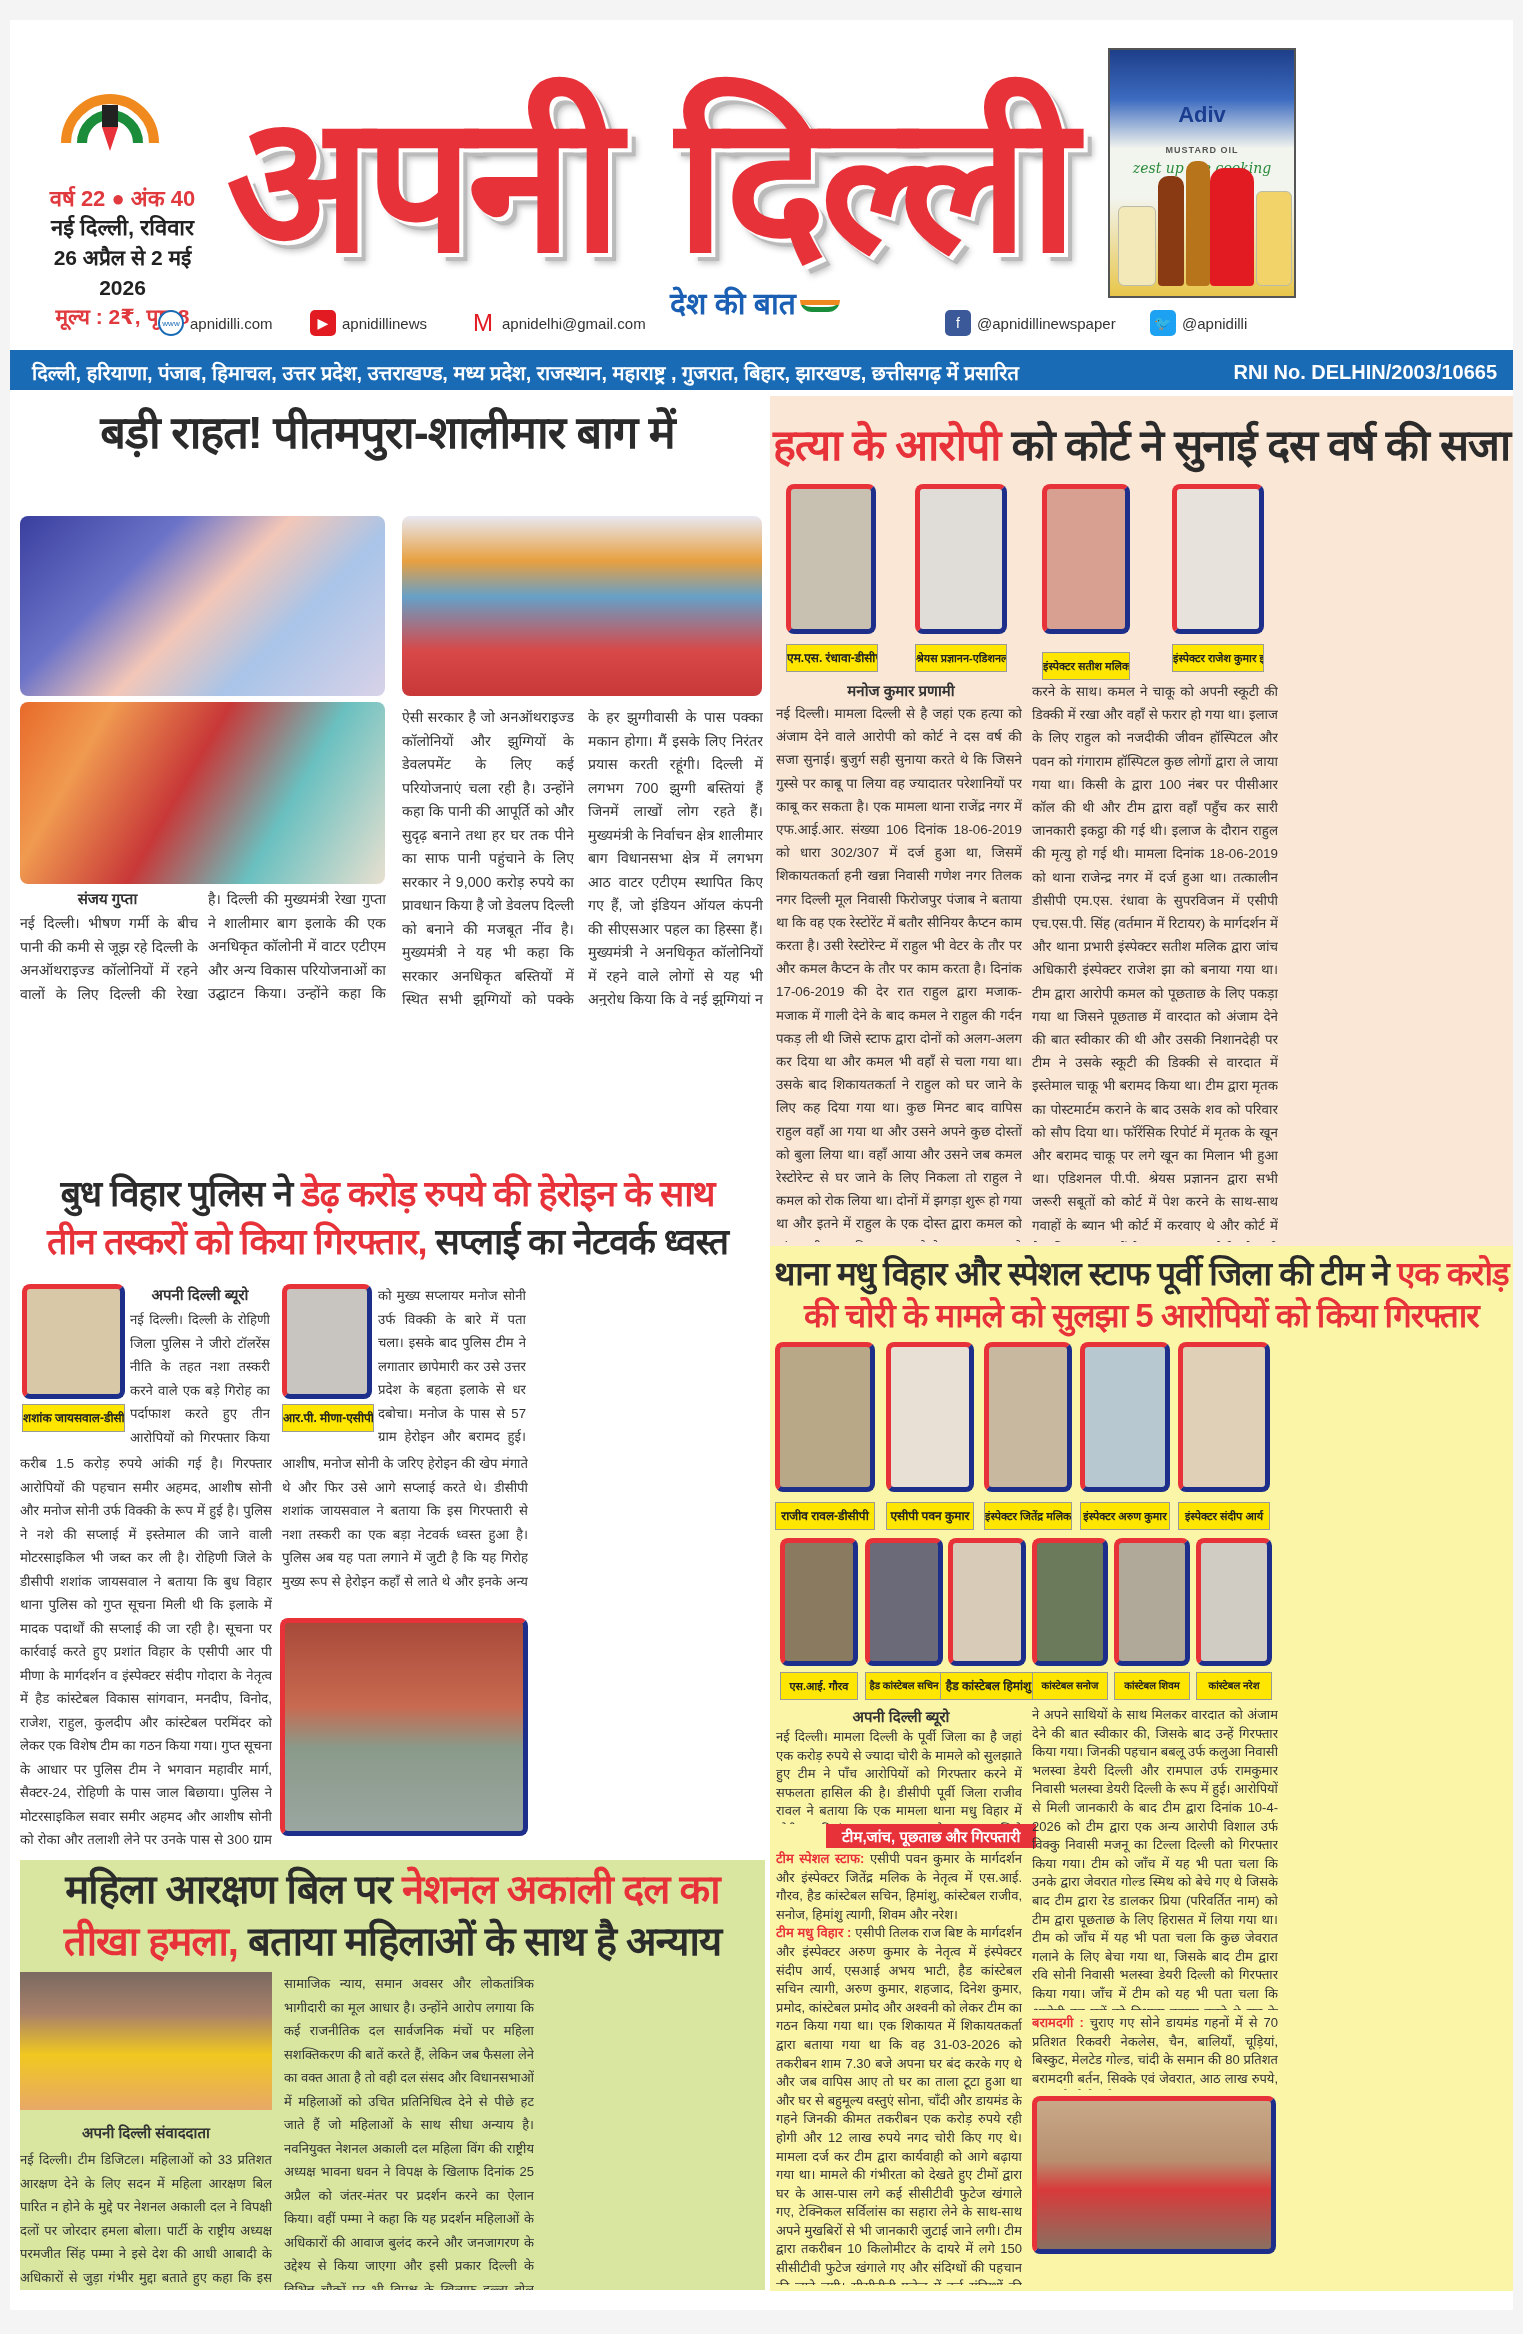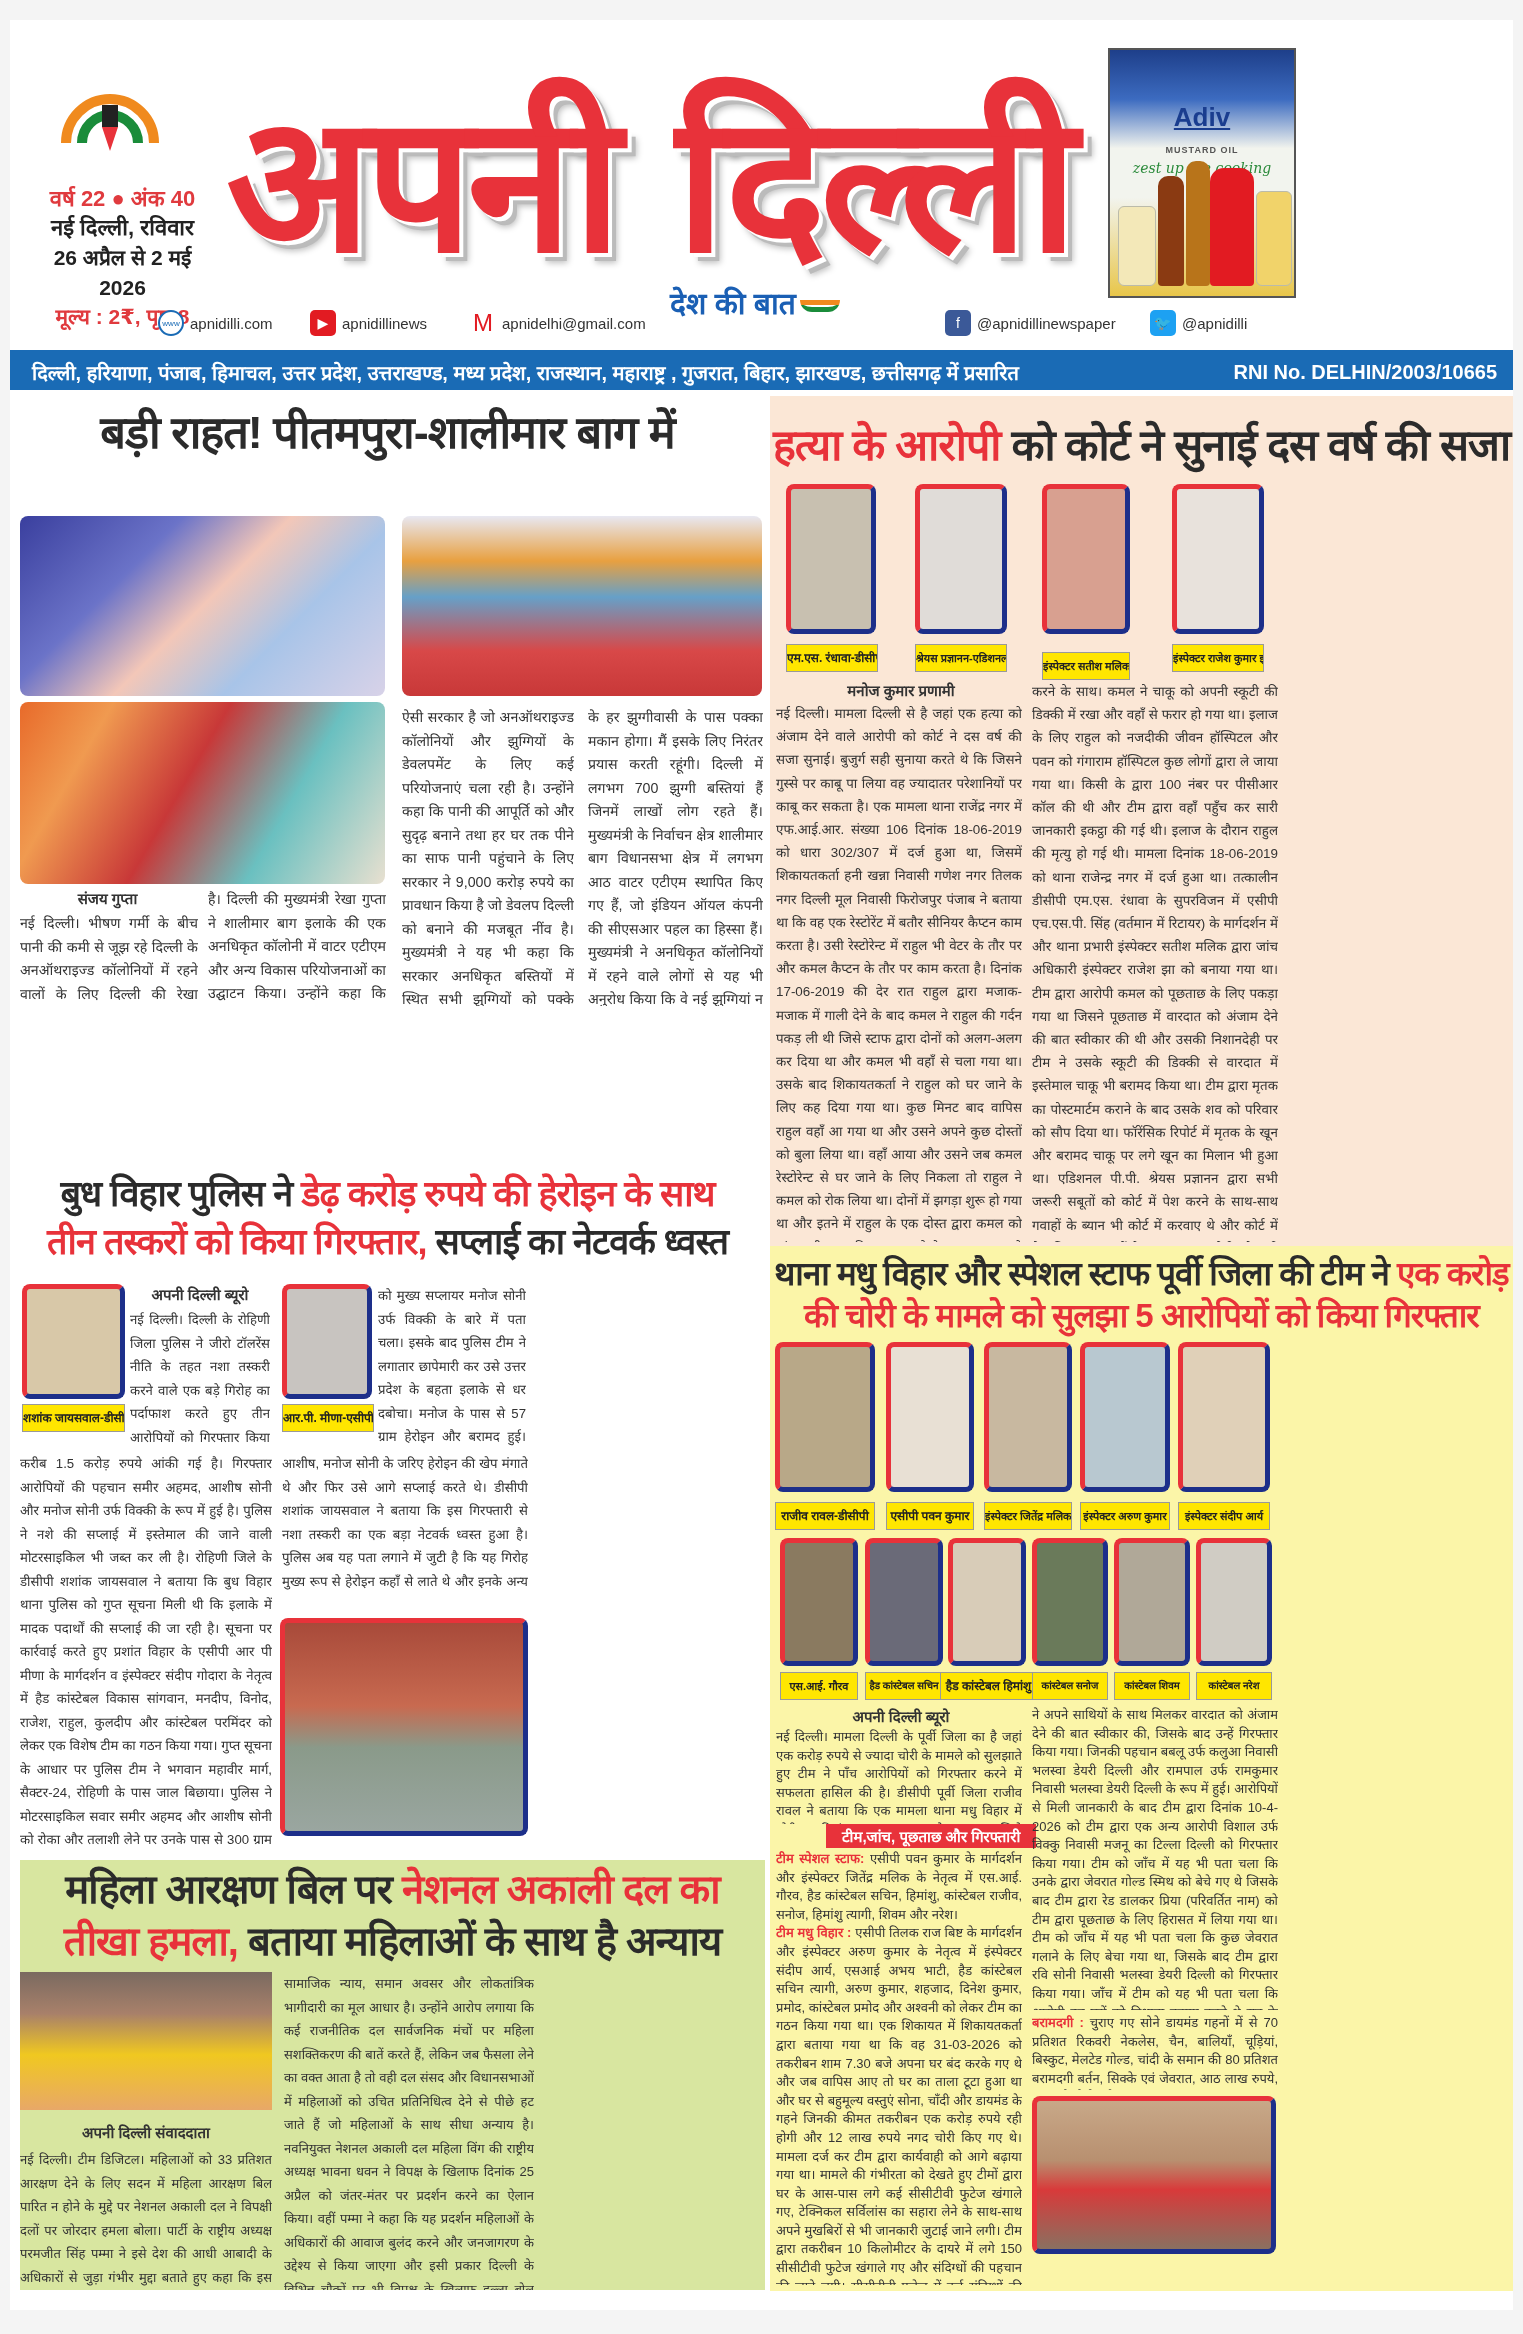--- a/index.html
+++ b/index.html
@@ -13,21 +13,21 @@
   .issue-info { position: absolute; left: 20px; top: 165px; width: 185px; text-align: center; }
   .issue-info .l1 { color: #e03a3e; font-size: 22px; font-weight: bold; line-height: 28px; }
   .issue-info .l2 { color: #222; font-size: 22px; font-weight: bold; line-height: 30px; }
   .issue-info .l3 { color: #222; font-size: 21px; font-weight: bold; line-height: 30px; }
   .issue-info .l4 { color: #e03a3e; font-size: 21px; font-weight: bold; line-height: 28px; }
   .title-main { position: absolute; left: 185px; top: 20px; width: 860px; height: 240px; display: flex; align-items: flex-end; justify-content: center; margin-left: 24px; }
   .title-main span { font-family: "DejaVu Sans", sans-serif; font-weight: bold; font-size: 190px; line-height: 1; color: #e8323a; letter-spacing: -6px; text-shadow: 4px 4px 0 #fff, 8px 8px 0 #bbb, 9px 10px 6px rgba(0,0,0,.25); }
   .tagline { position: absolute; left: 660px; top: 262px; font-size: 30px; font-weight: bold; color: #1a5fb4; }
   .tagline .swoosh { display: inline-block; width: 40px; height: 12px; border-bottom: 5px solid #1a8c3a; border-radius: 0 0 30px 30px; border-top: 5px solid #f08a1e; vertical-align: middle; margin-left: 4px; }
   .ad-box { position: absolute; left: 1098px; top: 28px; width: 188px; height: 250px; border: 2px solid #555; background: linear-gradient(180deg, #1e3f8a 0%, #3c6bc0 20%, #f2f4ee 40%, #f2f4ee 60%, #e8c64a 100%); overflow: hidden; }
-  .ad-box .brand { position: absolute; top: 52px; width: 100%; text-align: center; font-size: 26px; font-weight: bold; color: #1a3d8f; text-decoration: underline; }
+  .ad-box .brand { position: absolute; top: 52px; width: 100%; text-align: center; font-size: 22px; font-weight: bold; color: #1a3d8f; }
   .ad-box .sub { position: absolute; top: 95px; width: 100%; text-align: center; font-size: 9px; font-weight: bold; color: #555; letter-spacing: 1px; }
   .ad-box .slogan { position: absolute; top: 110px; width: 100%; text-align: center; font-size: 14px; font-style: italic; color: #2a8a3a; font-family: "DejaVu Serif", serif; }
   .ad-box .bottle { position: absolute; bottom: 10px; border-radius: 6px; }
   .contact-row { position: absolute; top: 290px; left: 0; width: 1503px; height: 30px; }
   .contact-item { position: absolute; display: flex; align-items: center; font-size: 15px; color: #333; gap: 6px; }
   .ic { display: inline-flex; align-items: center; justify-content: center; width: 26px; height: 26px; border-radius: 5px; color: #fff; font-weight: normal; font-size: 14px; }
 
   .region-bar { position: absolute; left: 0; top: 330px; width: 1503px; height: 40px; background: #1a6bb5; color: #fff; display: flex; align-items: center; justify-content: space-between; padding: 4px 16px 0 22px; font-size: 20px; font-weight: bold; }
 
   

